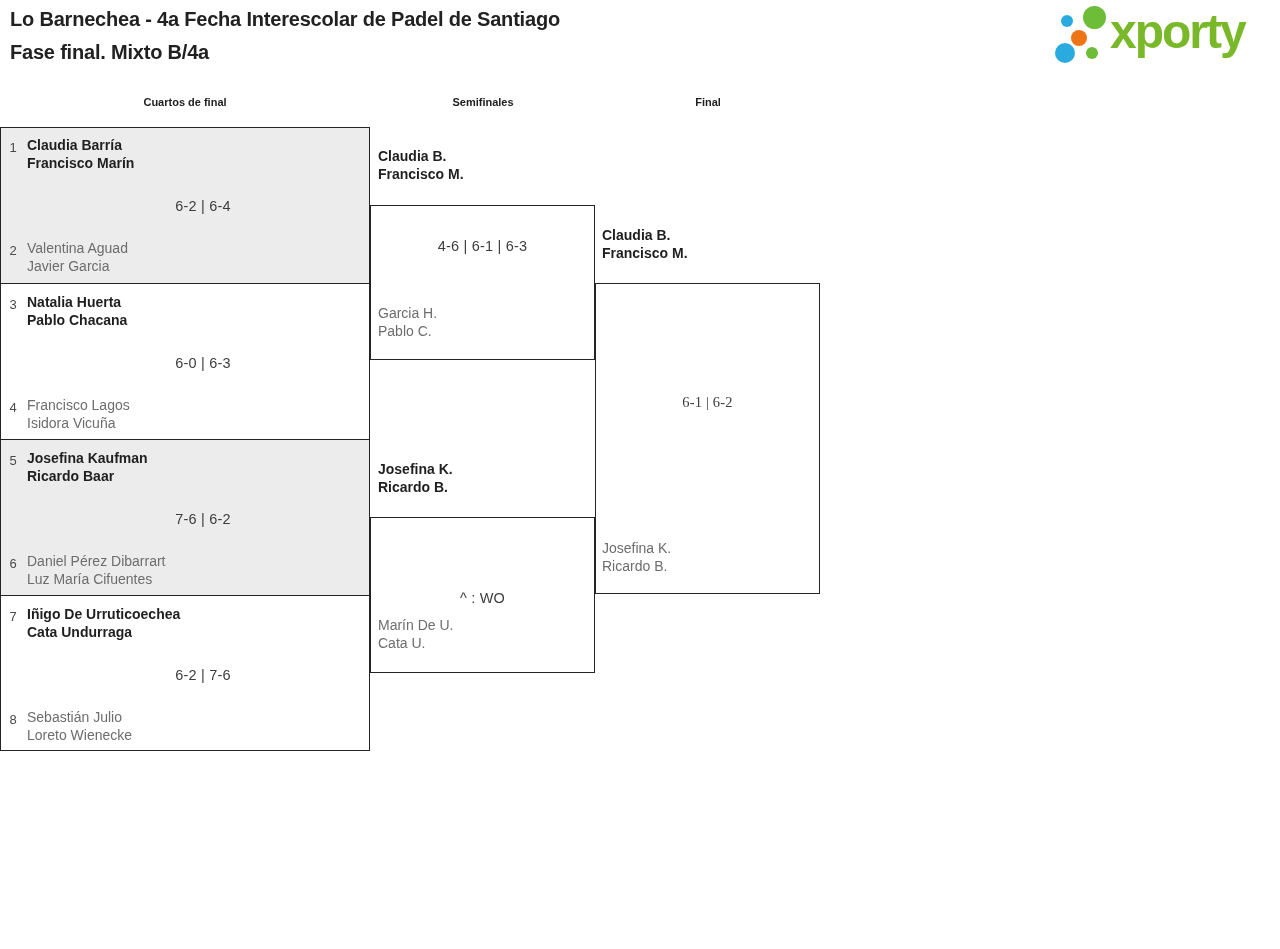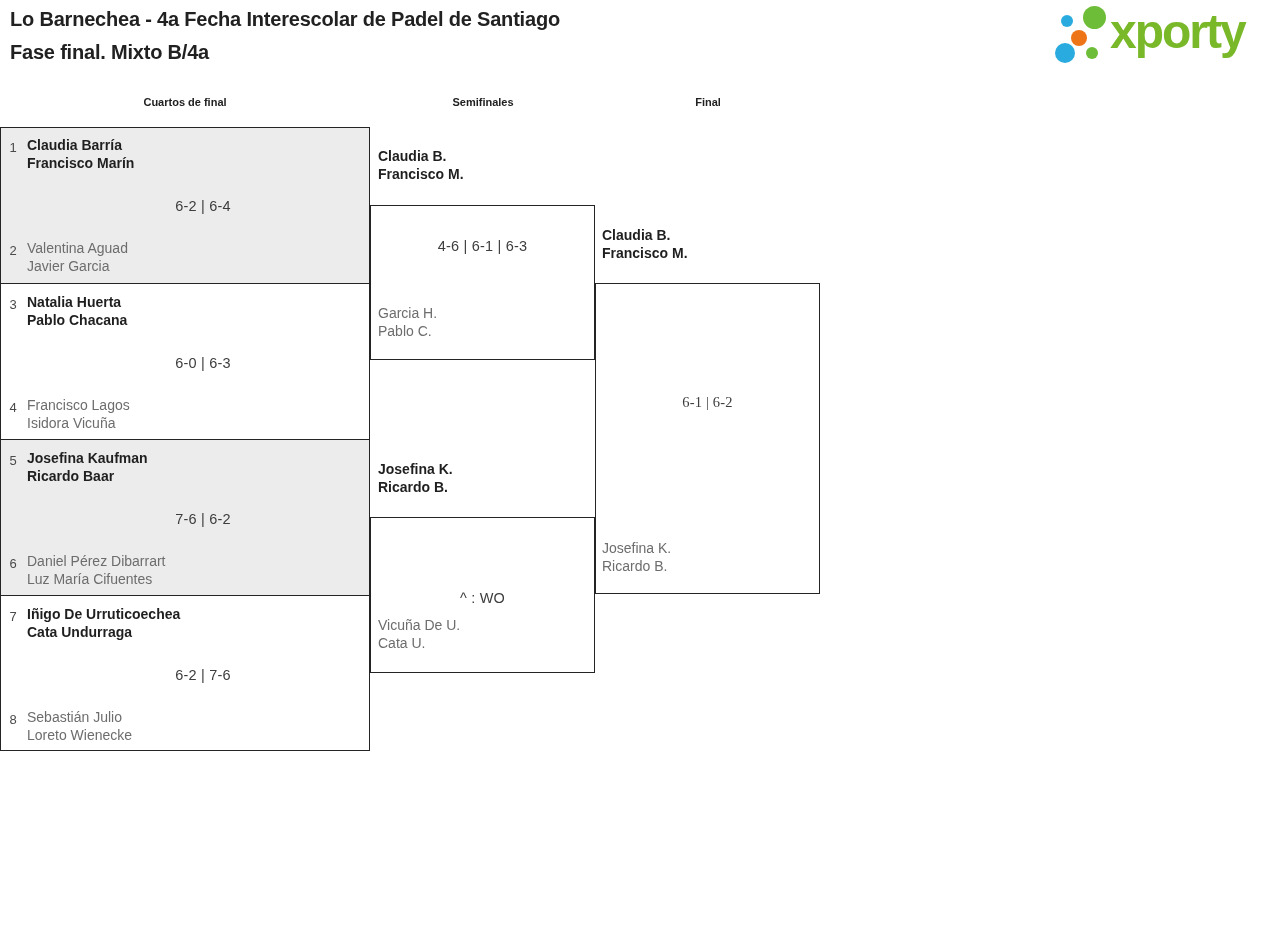--- a/index.html
+++ b/index.html
@@ -157,21 +157,21 @@
   <div>Pablo C.</div>
 </div>
 
 <div class="abs box sf2-box"></div>
 <div class="abs names winner sf2-top">
   <div>Josefina K.</div>
   <div>Ricardo B.</div>
 </div>
 <div class="abs score sf2-score">^ : WO</div>
 <div class="abs names loser sf2-bottom">
-  <div>Vicuña De U.</div>
+  <div>Marín De U.</div>
   <div>Cata U.</div>
 </div>
 
 <div class="abs box final-box"></div>
 <div class="abs names winner final-top">
   <div>Claudia B.</div>
   <div>Francisco M.</div>
 </div>
 <div class="abs score final-score">6-1 | 6-2</div>
 <div class="abs names loser final-bottom">

